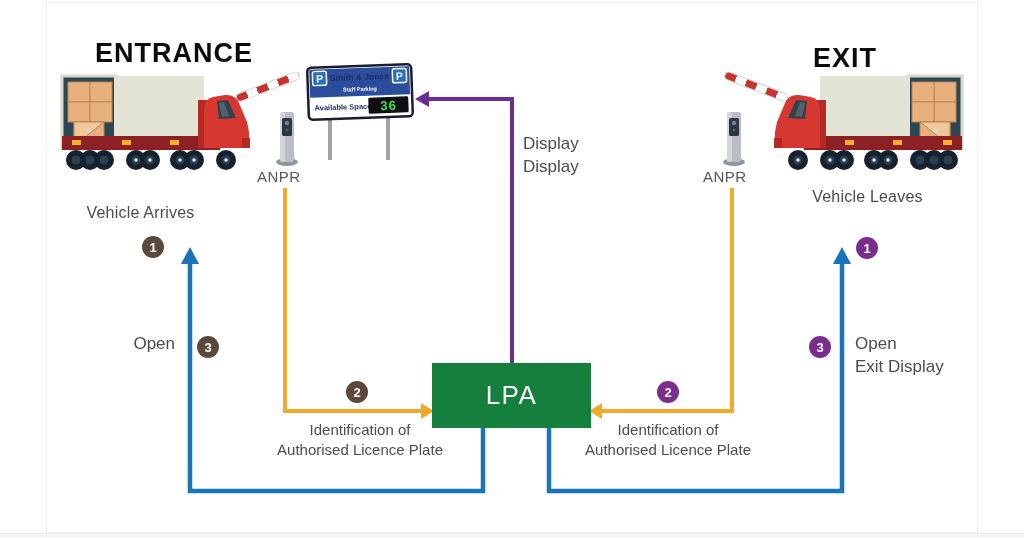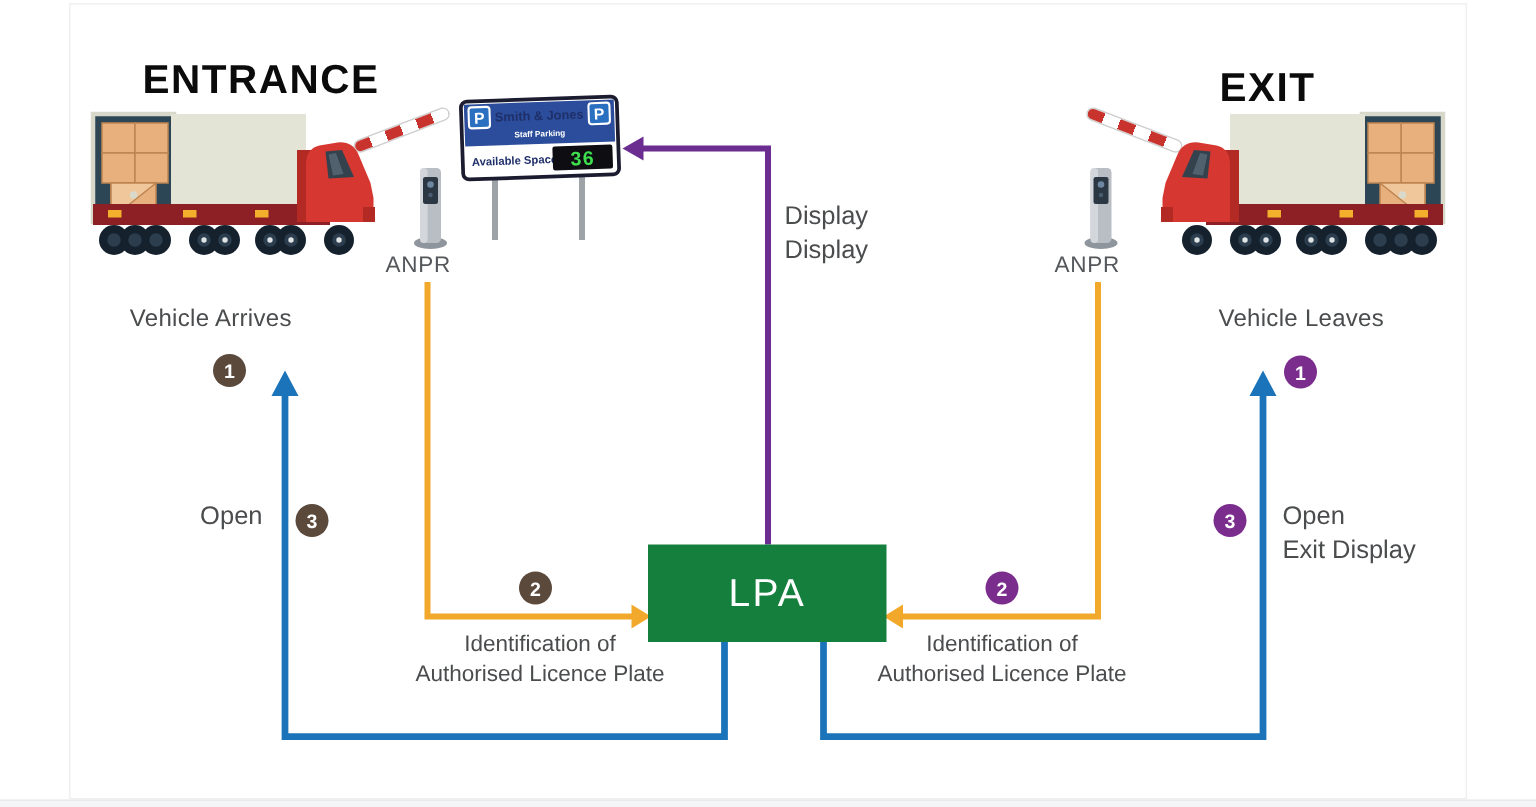--- a/index.html
+++ b/index.html
@@ -220,21 +220,21 @@
       <rect x="64" y="38" width="40" height="16" rx="1.5" fill="#0d0d12"></rect>
       <text x="84" y="51" fill="#3ee04e" font-size="13" font-weight="bold" text-anchor="middle" font-family="DejaVu Sans Mono, monospace" letter-spacing="1">36</text>
     </g>
   </svg>
 
   <div class="abs lpa-box" style="left:432px;top:363px;width:159px;height:65px;">
     <span>LPA</span>
   </div>
 
   <div class="abs label" style="left:68px;top:204px;width:145px;text-align:center;">Vehicle Arrives</div>
-  <div class="abs label" style="left:795px;top:204px;width:145px;text-align:center;">Vehicle Leaves</div>
+  <div class="abs label" style="left:795px;top:188px;width:145px;text-align:center;">Vehicle Leaves</div>
 
   <div class="abs label-sm" style="left:55px;top:333px;width:120px;text-align:right;">
     <div>Open</div>
   </div>
   <div class="abs label-sm" style="left:855px;top:333px;width:120px;text-align:left;">
     <div>Open</div>
     <div>Exit Display</div>
   </div>
 
   <div class="abs label-sm" style="left:523px;top:133px;width:100px;">

